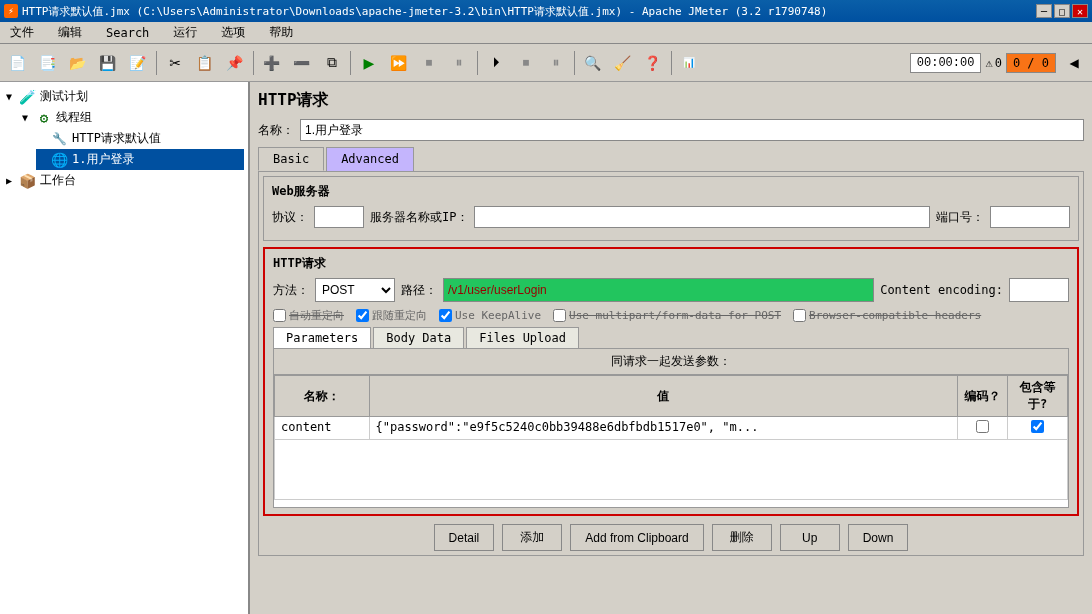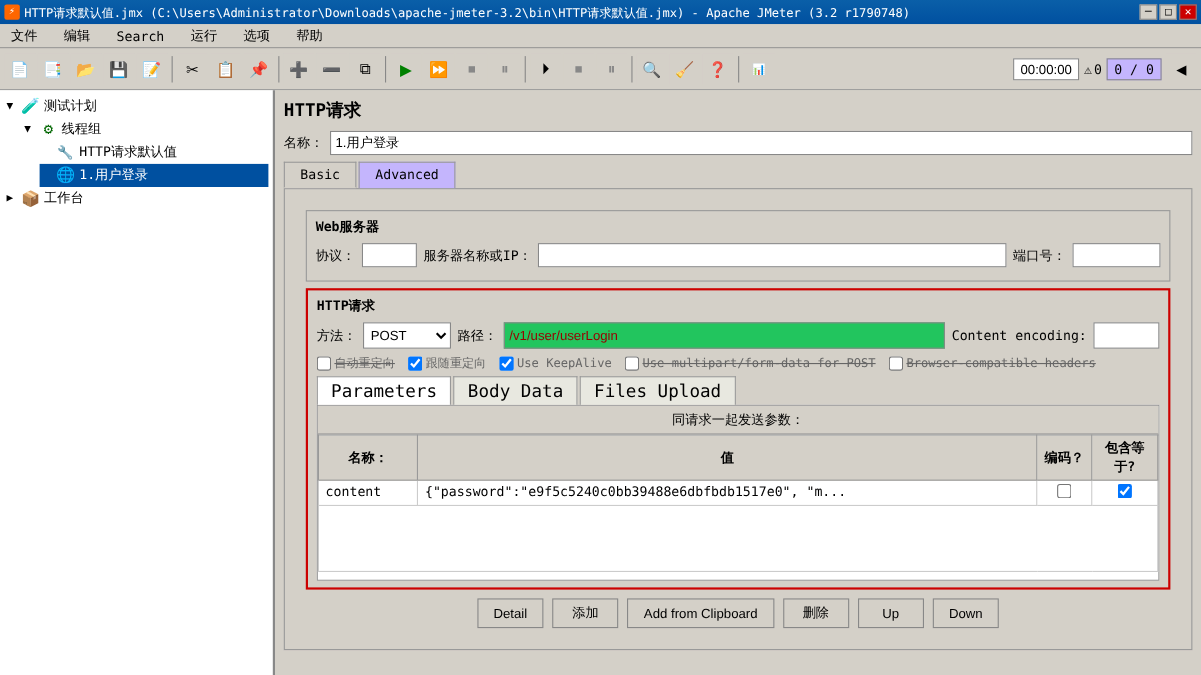--- a/index.html
+++ b/index.html
@@ -104,29 +104,29 @@
       margin-left: auto;
       display: flex;
       align-items: center;
       gap: 4px;
     }
     .toolbar-timer {
       background: white;
       border: 1px solid #888;
       padding: 2px 6px;
       font-size: 12px;
-      font-family: Liberation Sans, sans-serif;
+      font-family: Liberation Mono, monospace;
     }
     .toolbar-warning {
       display: flex;
       align-items: center;
       gap: 2px;
     }
     .toolbar-counter {
-      background: #c4b5fd;
+      background: #f97316;
       border: 1px solid #888;
       padding: 2px 6px;
       font-size: 12px;
     }
 
     
     .main-layout {
       display: flex;
       height: calc(614px - 22px - 22px - 38px);
     }
@@ -206,21 +206,21 @@
     }
     .tab.active {
       background: #d4d0c8;
       border-bottom: 1px solid #d4d0c8;
       font-weight: normal;
       z-index: 1;
     }
     .tab-content {
       border: 1px solid #999;
       background: #d4d0c8;
-      padding: 19px;
+      padding: 4px;
     }
 
     
     .section-title {
       font-size: 12px;
       font-weight: bold;
       margin-bottom: 6px;
       color: #000;
     }
     .section-box {
@@ -286,21 +286,21 @@
     .inner-tab-bar {
       display: flex;
       margin-top: 4px;
     }
     .inner-tab {
       padding: 3px 12px;
       border: 1px solid #999;
       border-bottom: none;
       background: #e8e8e0;
       cursor: pointer;
-      font-size: 16px;
+      font-size: 12px;
       margin-right: 2px;
     }
     .inner-tab.active {
       background: white;
     }
     .inner-tab-content {
       border: 1px solid #999;
       background: white;
       min-height: 160px;
     }

